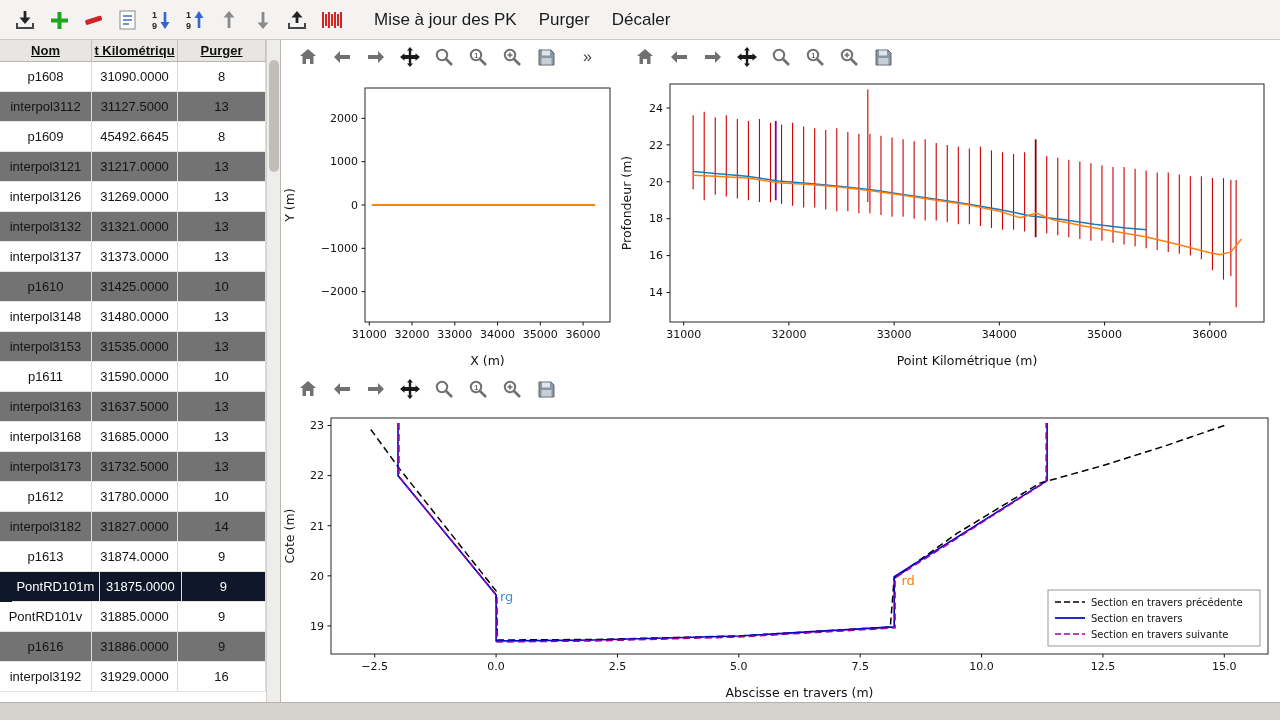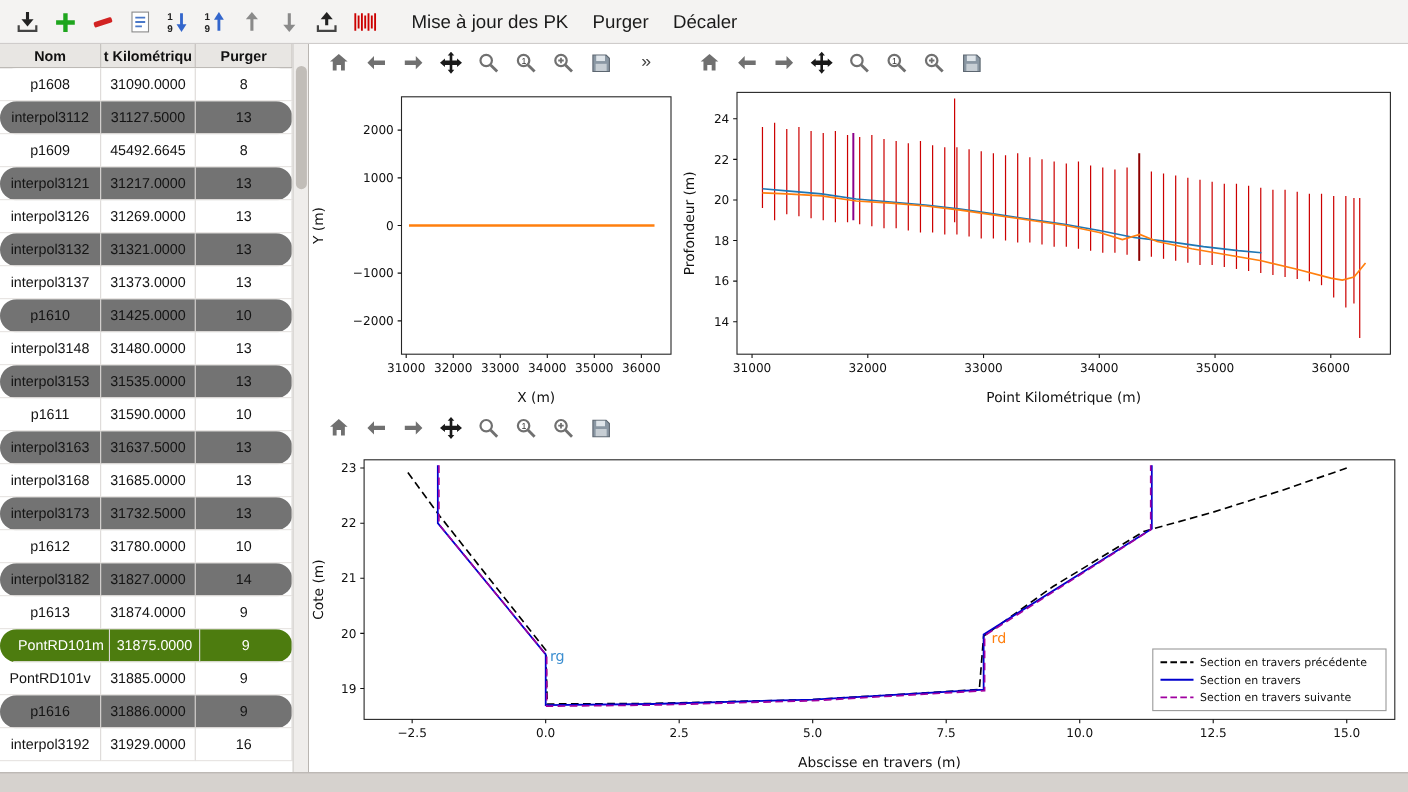--- a/index.html
+++ b/index.html
@@ -13,27 +13,27 @@
   .tb-btn { width:30px; height:30px; display:flex; align-items:center; justify-content:center;
     margin-right:4px; border-radius:3px; }
   .tb-btn svg { width:24px; height:24px; }
   .menu-item { font-size:17px; color:#1a1a1a; padding:6px 10px; margin-right:2px; }
   .menu-group { margin-left:14px; display:flex; align-items:center; }
 
   
   .left-panel { position:absolute; left:0; top:40px; width:281px; height:662px;
     background:#ffffff; border-right:1px solid #b9b5b1; }
   .grid { position:absolute; left:0; top:0; width:266px; }
-  .thead { display:flex; height:22px; background:#e8e6e3; border-bottom:1px solid #b9b5b1; }
+  .thead { display:flex; height:22px; background:#e8e6e3; border-bottom:1px solid #b9b5b1;text-decoration:underline; }
   .hcell { font-size:13px; font-weight:bold; color:#111; display:flex; align-items:center;
     justify-content:center; border-right:1px solid #c4c0bc; overflow:hidden; white-space:nowrap; }
   .c0 { width:92px; } .c1 { width:86px; } .c2 { width:88px; }
-  .trow { display:flex; height:30px; background:#ffffff;border-radius:15px; }
+  .trow { display:flex; height:30px; background:#ffffff; }
   .trow.alt { background:#737373; }
-  .trow.selected { background:#4d7c0f;padding-left:12px; }
+  .trow.selected { background:#0f172a;padding-left:12px; }
   .trow.selected .tcell { color:#ffffff; }
   .tcell { font-size:13px; color:#141414; display:flex; align-items:center; justify-content:center;
     border-right:1px solid #dcd9d6; border-bottom:1px solid #e6e3e0; overflow:hidden; white-space:nowrap; }
   .vscroll { position:absolute; right:0; top:0; width:14px; height:662px;
     background:#efedeb; border-left:1px solid #d3d0cd; }
   .vthumb { position:absolute; left:2px; top:20px; width:10px; height:112px;
     background:#c1bdb8; border-radius:5px; }
 
   
   .plots { position:absolute; left:281px; top:40px; width:999px; height:662px; background:#ffffff; }

